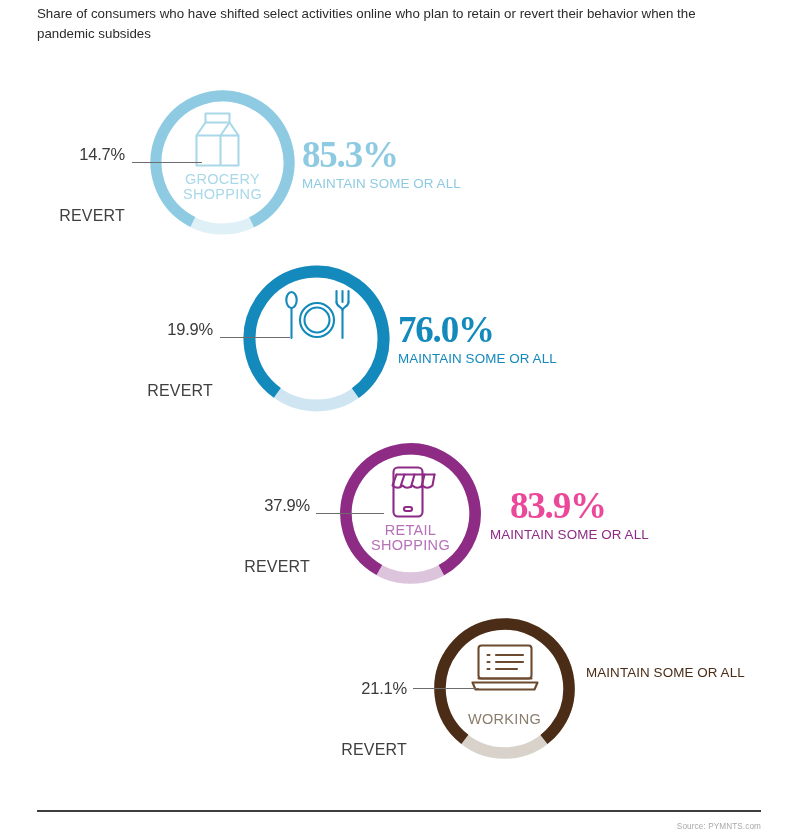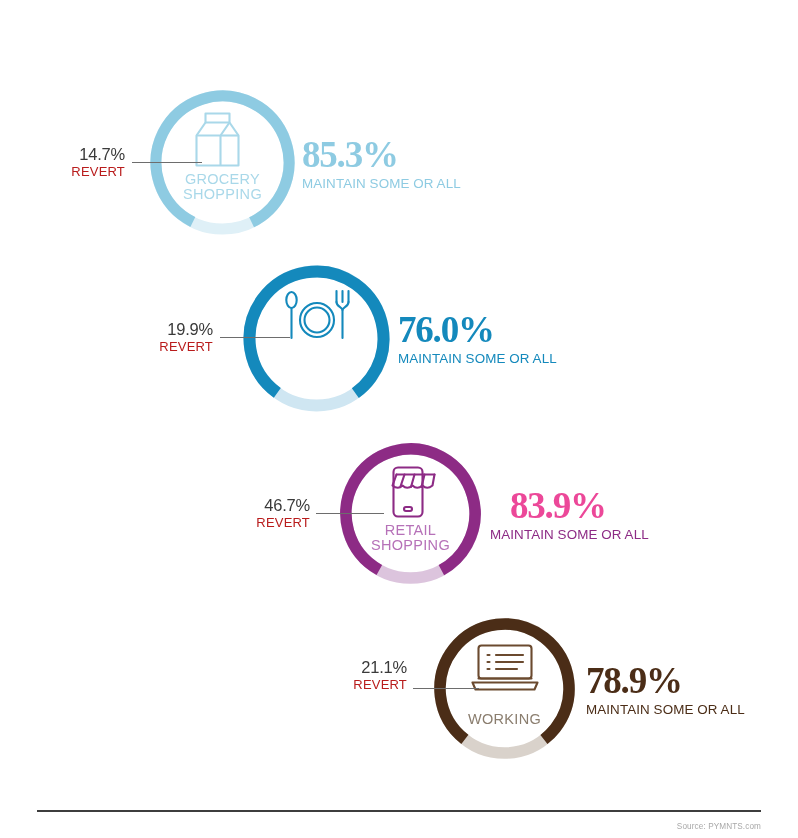--- a/index.html
+++ b/index.html
@@ -76,24 +76,25 @@
     text-align: right;
     white-space: nowrap;
   }
   .revert-pct {
     font-size: 16.5px;
     color: #3a3a3a;
     line-height: 19px;
     letter-spacing: -0.2px;
   }
   .revert-word {
-    font-size: 13px;
-    color: #b91c1c;
+    font-size: 16px;
+    color: #404040;
     line-height: 15px;
     letter-spacing: 0.2px;
+    margin-top: 44px;
   }
   .leader {
     position: absolute;
     height: 1px;
     background: #6d6d6d;
   }
 
   
   .maintain-block {
     position: absolute;
@@ -127,20 +128,21 @@
     top: 822px;
     font-size: 8.2px;
     color: #a8a8a8;
     letter-spacing: 0.1px;
   }
 </style>
 </head>
 <body>
 
 <div id="header">
+  <div id="subtitle">Share of consumers who have shifted select activities online who plan to retain or revert their behavior when the pandemic subsides</div>
 </div>
 
 <div class="row" style="left:150px; top:90px; width:640px; height:150px;">
 
   <div class="donut-wrap">
     <svg width="145" height="145" viewBox="0 0 145 145" role="img">
 
       <circle cx="72.5" cy="72.5" r="66.5" fill="none" stroke="#dff0f7" stroke-width="11"></circle>
 
       <circle cx="72.5" cy="72.5" r="66.5" fill="none" stroke="#8ecbe2" stroke-width="11" stroke-linecap="butt" stroke-dasharray="356.4 417.8" stroke-dashoffset="0" transform="rotate(116.5 72.5 72.5)"></circle>
@@ -248,21 +250,21 @@
       </svg>
     </div>
 
     <div class="center-label" style="left:0; top:80px; width:141px; font-size:14.5px; color:#b671b8;">
       <div>RETAIL</div>
       <div>SHOPPING</div>
     </div>
   </div>
 
   <div class="revert-block" style="left:-135px; top:53px; width:105px;">
-    <div class="revert-pct">46.7%</div>
+    <div class="revert-pct">37.9%</div>
     <div class="revert-word">REVERT</div>
   </div>
   <div class="leader" style="left:-24px; top:70px; width:68px;"></div>
 
   <div class="maintain-block" style="left:150px; top:44px;">
     <div class="maintain-pct" style="font-size:37px; color:#ec4899;margin-left:20px;">83.9%</div>
     <div class="maintain-text" style="font-size:13.4px; color:#8d2b85;">MAINTAIN SOME OR ALL</div>
   </div>
 </div>
 
@@ -293,26 +295,25 @@
         </g>
       </svg>
     </div>
 
     <div class="center-label" style="left:0; top:94px; width:141px; font-size:14.5px; color:#8a7d6e;">
       <div></div>
       <div>WORKING</div>
     </div>
   </div>
 
-  <div class="revert-block" style="left:-132px; top:40px; width:105px;">
+  <div class="revert-block" style="left:-132px; top:61px; width:105px;">
     <div class="revert-pct">21.1%</div>
     <div class="revert-word">REVERT</div>
   </div>
   <div class="leader" style="left:-21px; top:70px; width:66px;"></div>
 
   <div class="maintain-block" style="left:152px; top:44px;">
-    <div class="maintain-pct" style="font-size:37px; color:#4b2d17;">78.9%</div>
     <div class="maintain-text" style="font-size:13.4px; color:#4b2d17;">MAINTAIN SOME OR ALL</div>
   </div>
 </div>
 
 <div id="footer-rule"></div>
 <div id="source">Source: PYMNTS.com</div>
 
 </body></html>

